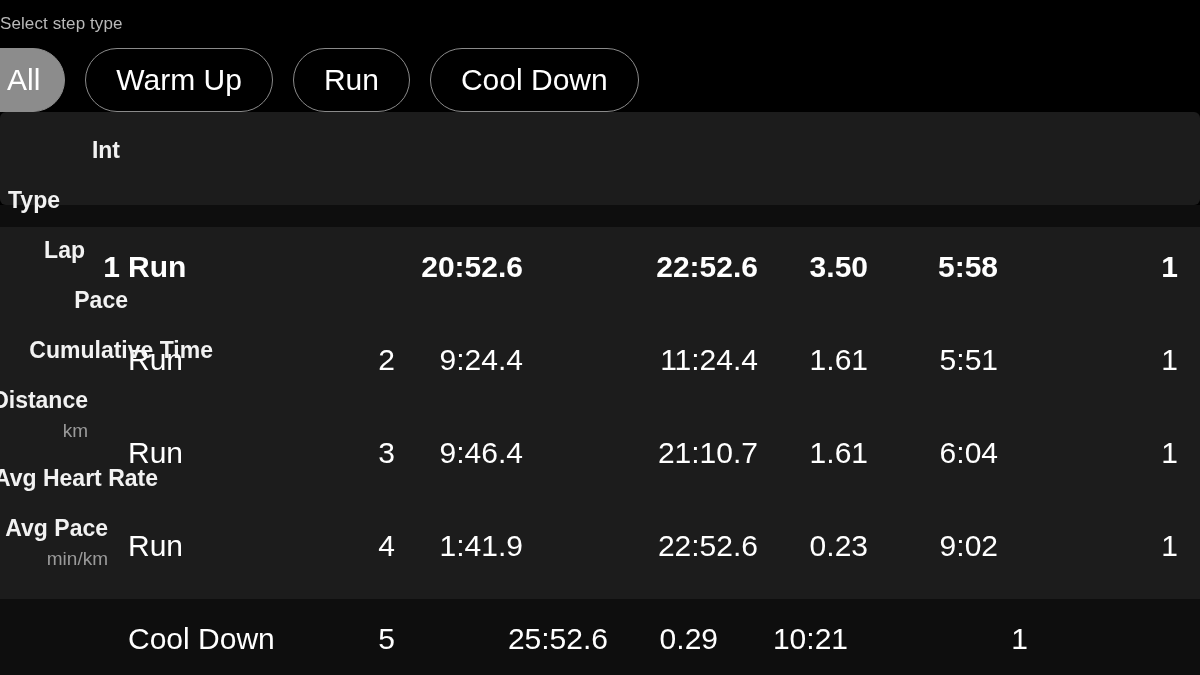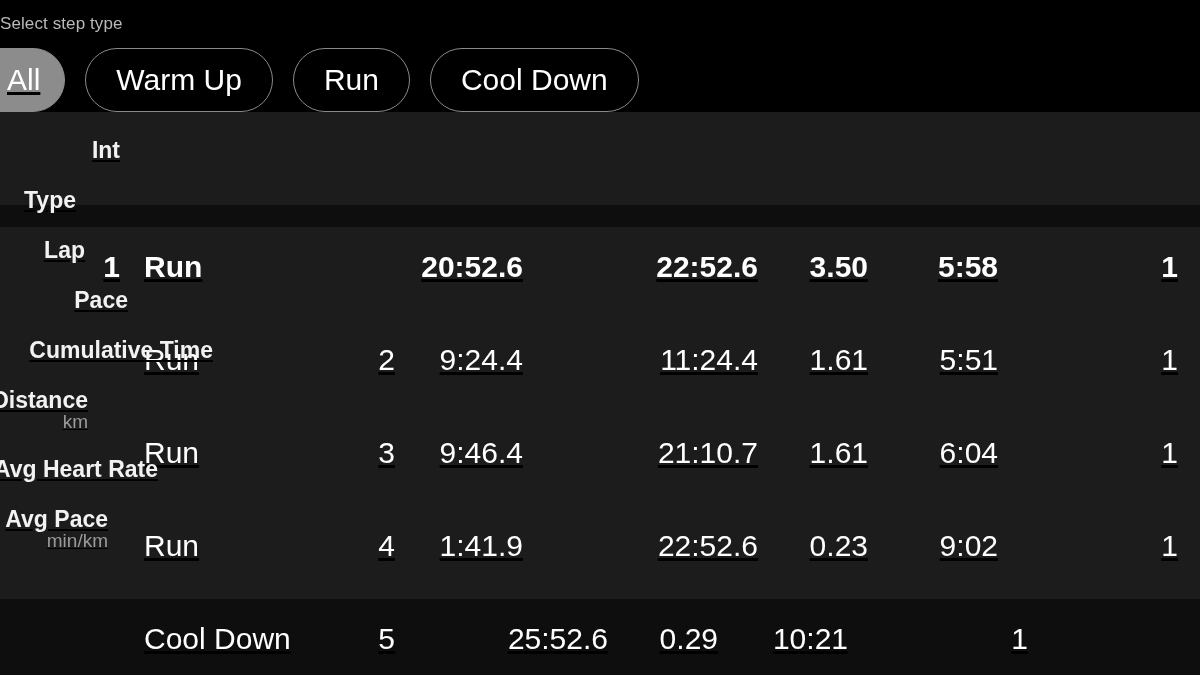--- a/index.html
+++ b/index.html
@@ -3,21 +3,21 @@
 <meta charset="utf-8">
 <style>
   * { margin:0; padding:0; box-sizing:border-box; }
   html, body {
     width:1200px; height:675px;
     background:#000000;
     font-family:"Liberation Sans", sans-serif;
     overflow:hidden;
   }
 
-  #app { width:1200px; height:675px; position:relative; background:#000;text-decoration:underline; }
+  #app { width:1200px; height:675px; position:relative; background:#000; }
 
   
   .filter-section { background:#000; padding-top:14px; }
   .filter-label {
     font-size:17px;
     color:#b9b9b9;
     padding-left:0px;
     margin-bottom:14px;
     letter-spacing:0.1px;
   }
@@ -42,20 +42,21 @@
   
   .chip.clipped { margin-left:-38px; padding-left:44px; padding-right:24px; }
 
   
   .table { width:1200px; }
 
   .thead {
     background:#1c1c1c;
     height:93px;
     position:relative;
+    border-radius:6px;
   }
   .sep-band { height:22px; background:#0e0e0e; }
 
   .row {
     display:flex;
     align-items:flex-start;
     height:93px;
     background:#1c1c1c;
   }
   .row.dark { background:#0e0e0e; }
@@ -85,36 +86,37 @@
     font-size:23px;
     font-weight:bold;
     color:#f2f2f2;
     line-height:1;
     white-space:nowrap;
   }
   .hdr-unit {
     font-size:19px;
     color:#9a9a9a;
     line-height:1;
+    margin-top:9px;
     white-space:nowrap;
   }
   .thead .hdr-cell { padding-top:27px; }
 
   .val {
     font-size:30px;
     color:#ffffff;
     line-height:1;
     white-space:nowrap;
   }
   .row .cell { padding-top:25px; }
   .row.summary .val { font-weight:bold; }
 
   
   .gut-r { padding-right:22px; }
-  .gut-l { padding-left:24px; }
+  .gut-l { padding-left:8px; }
 </style>
 </head>
 <body>
 
 <div id="app">
 
   <div class="filter-section">
     <div class="filter-label">Select step type</div>
     <div class="chip-row" id="chip-row">
         <div class="chip selected clipped">All</div>

